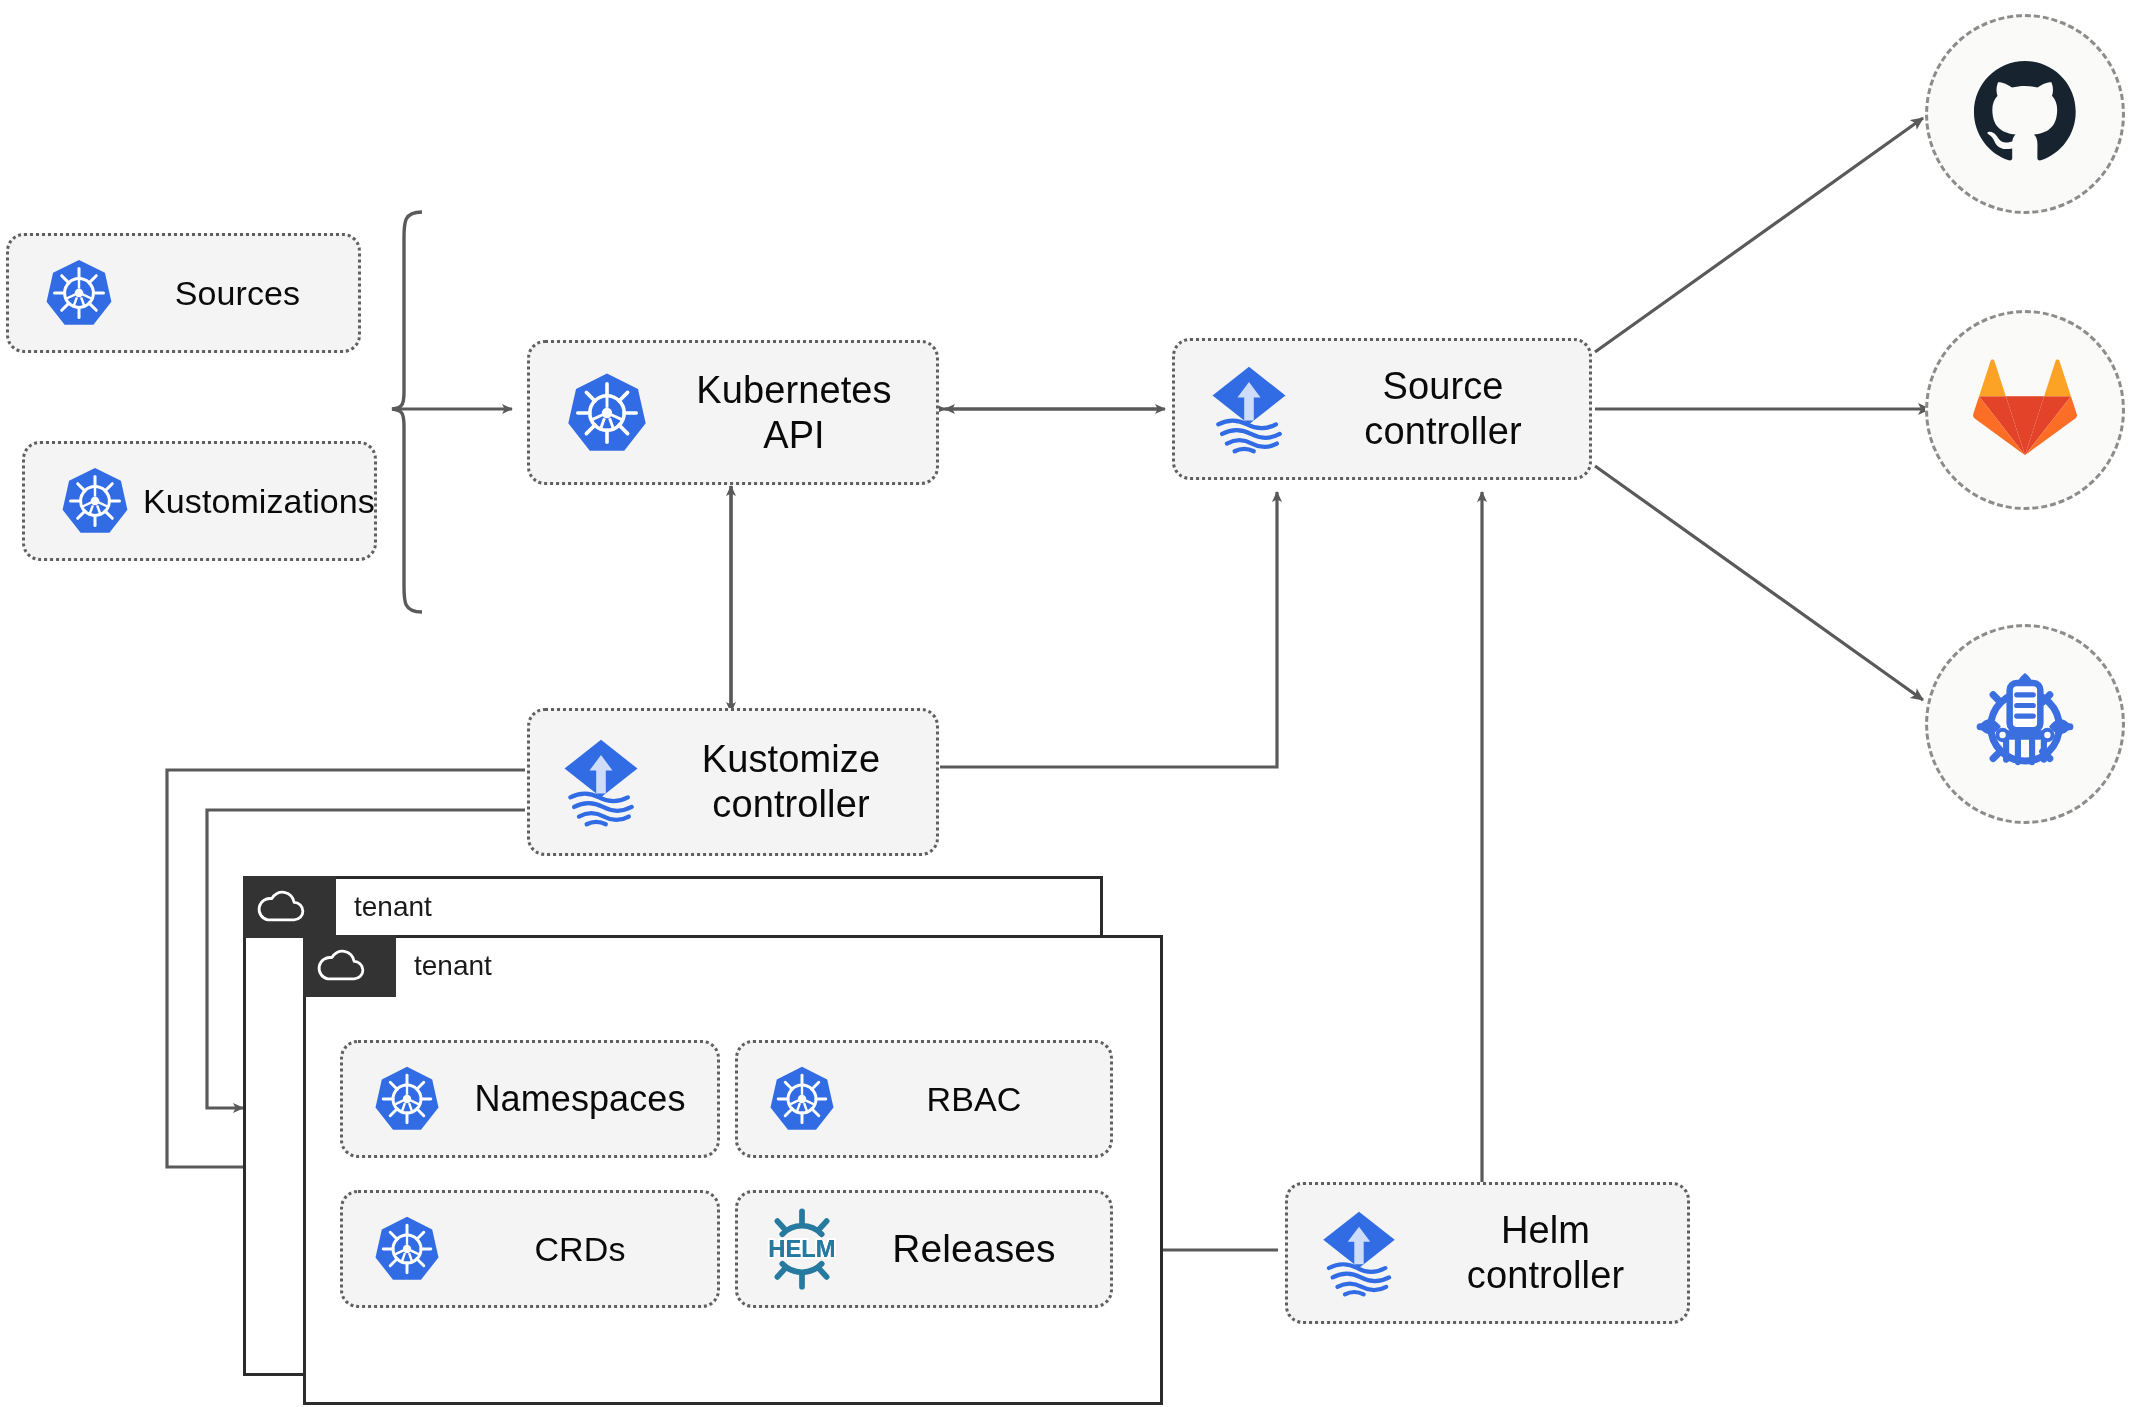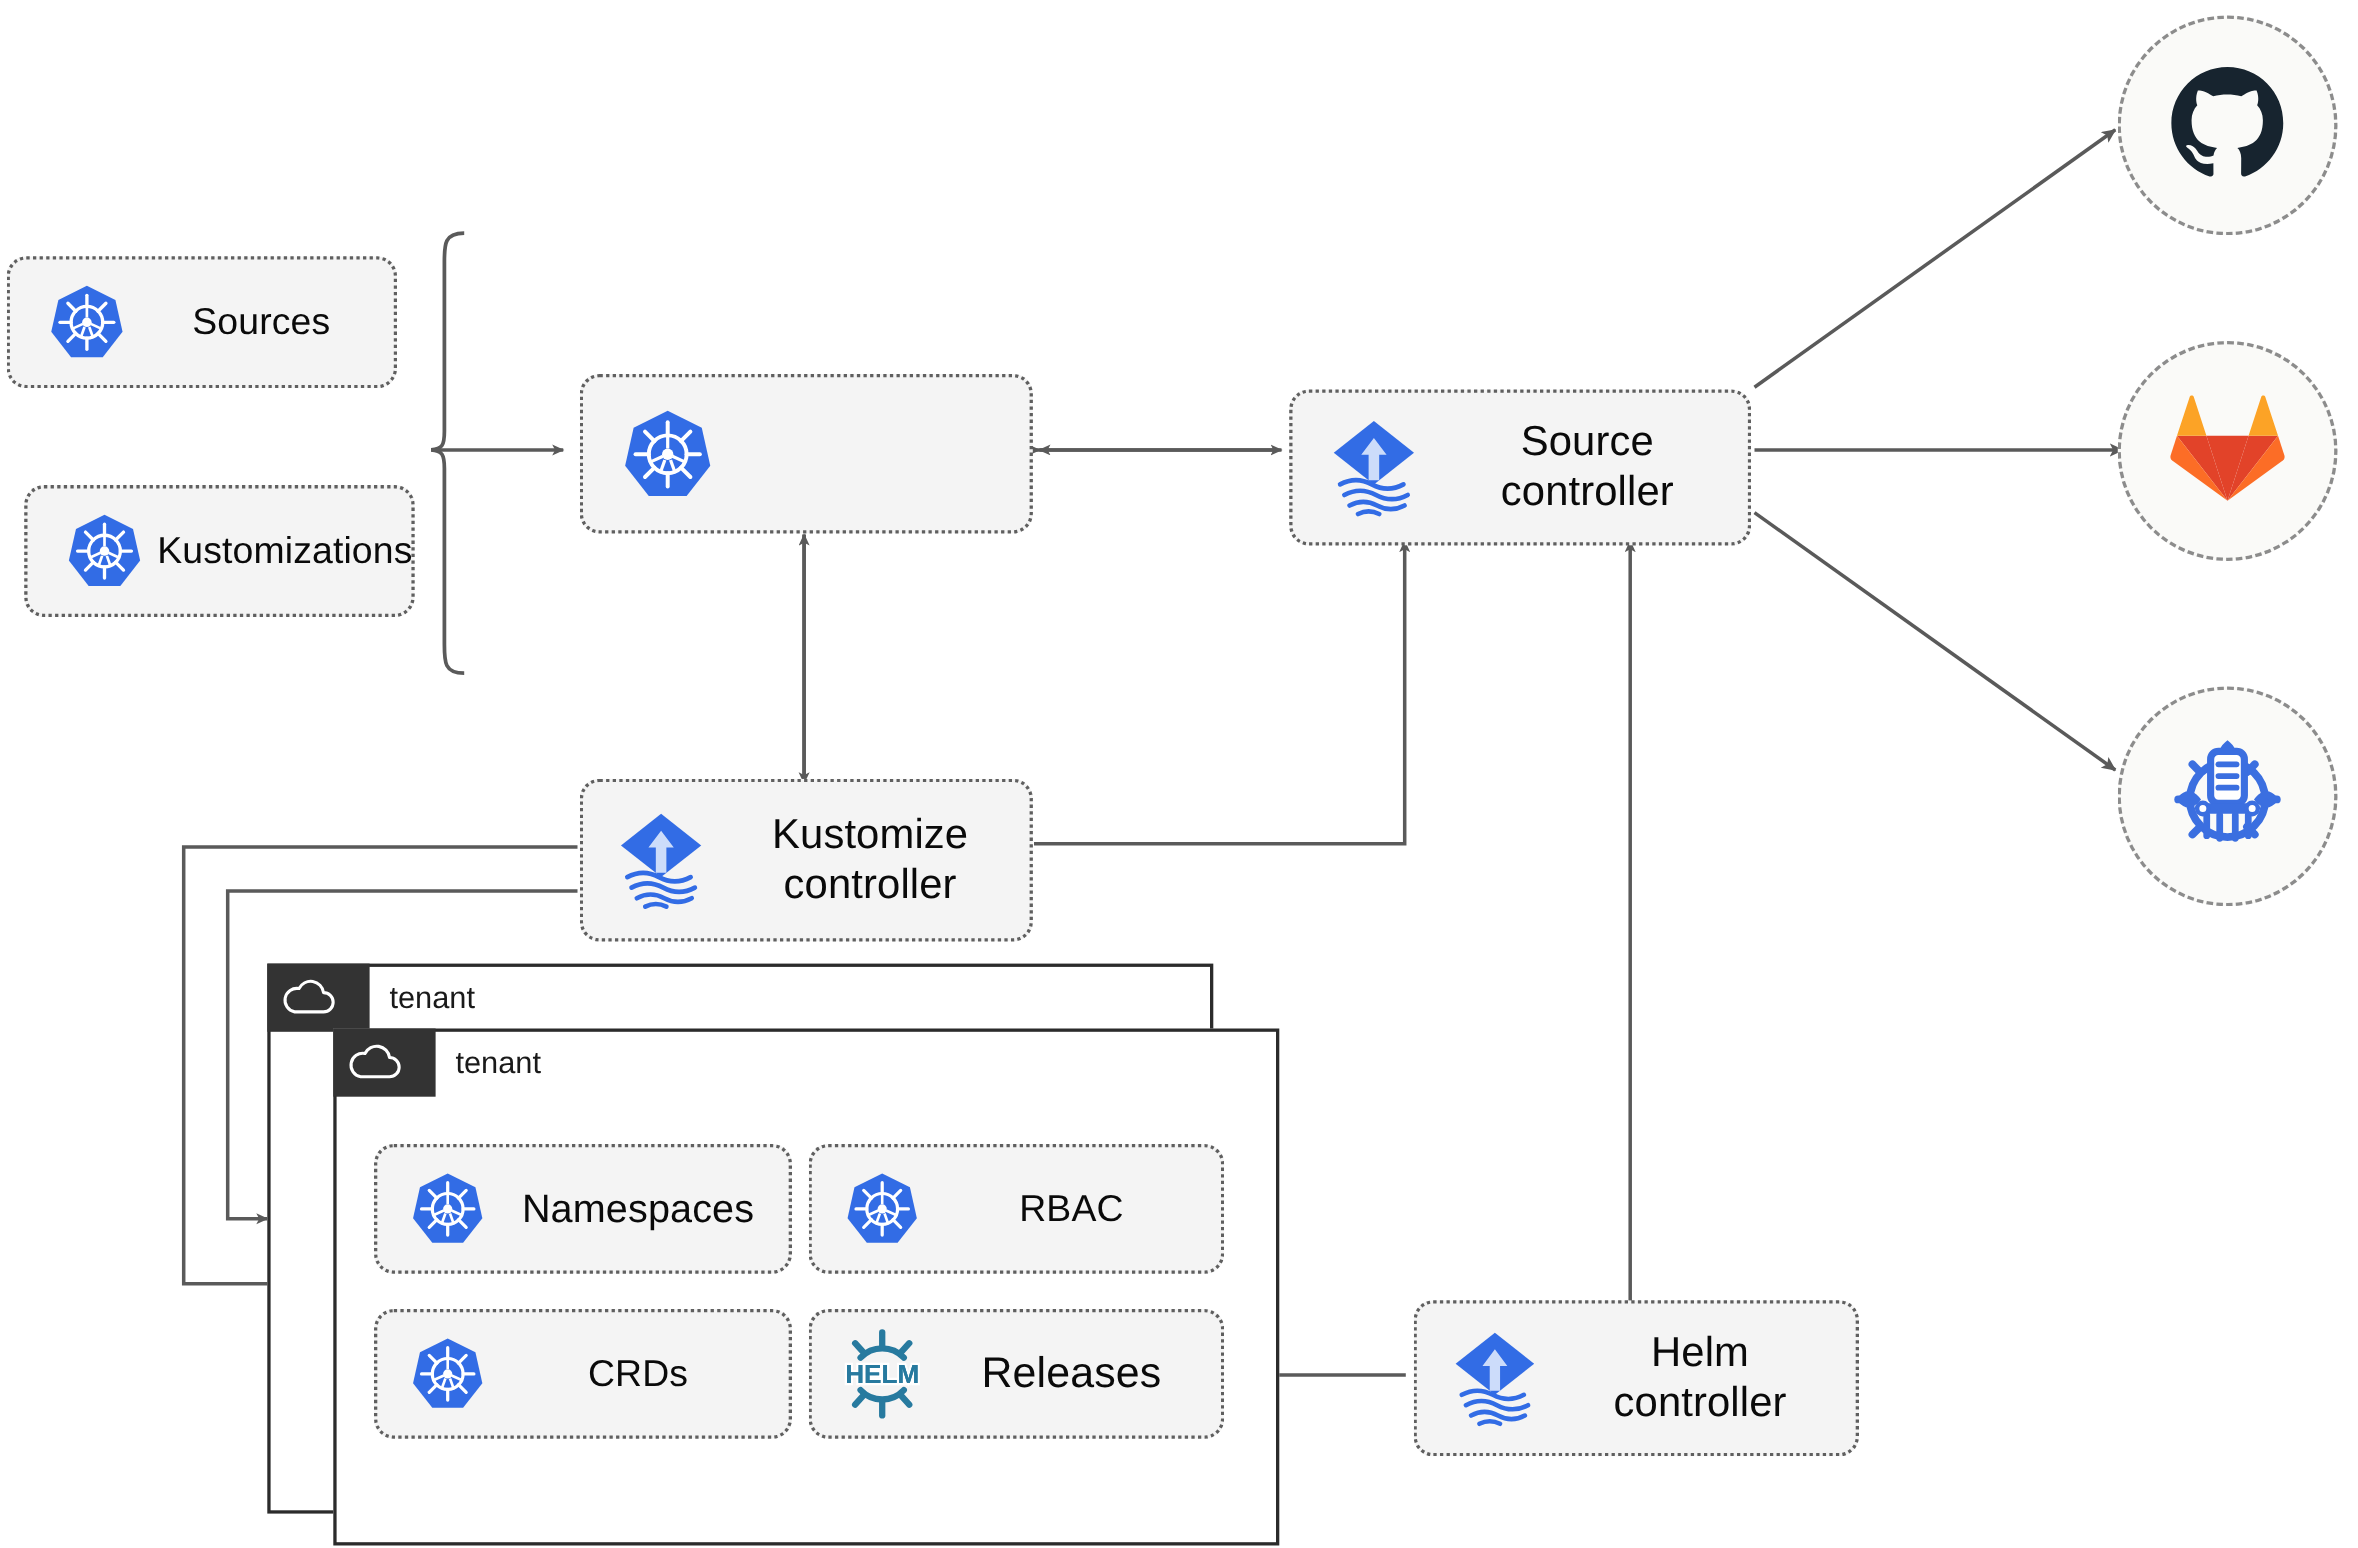--- a/index.html
+++ b/index.html
@@ -170,23 +170,24 @@
         <circle cx="50" cy="50" r="6" fill="#ffffff"></circle>
         <g fill="none" stroke="#ffffff" stroke-width="3.4">
           <path d="M50 44 L50 30"></path>
             <path d="M55 52 L68 58"></path>
           <path d="M45 52 L32 58"></path>
             <path d="M53 56 L58 70"></path>
           <path d="M47 56 L42 70"></path>
         </g>
       </svg>
     </span>
-  </div>
-
-  <div class="node" style="left:1172px;top:354px;width:420px;height:142px;">
+    <span class="lbl" style="font-size:38px;">Kubernetes API</span>
+  </div>
+
+  <div class="node" style="left:1172px;top:338px;width:420px;height:142px;">
     <span class="ico" style="width:116px;margin-left:16px;">
       <svg class="flux-logo" width="96" height="96" viewBox="0 0 100 100">
         <polygon points="50,6 88,36 50,66 12,36" fill="#326CE5"></polygon>
         <path d="M50 22 L62 38 L55 38 L55 62 L45 62 L45 38 L38 38 Z" fill="#ccdcfa"></path>
         <g fill="none" stroke="#326CE5" stroke-width="4.4" stroke-linecap="round">
           <path d="M18 66 Q 33 58 48 66 Q 63 74 78 66"></path>
           <path d="M22 76 Q 37 68 52 76 Q 67 84 82 76"></path>
           <path d="M27 86 Q 40 79 53 86 Q 66 93 79 86"></path>
           <path d="M35 94 Q 45 89 55 94"></path>
         </g>

